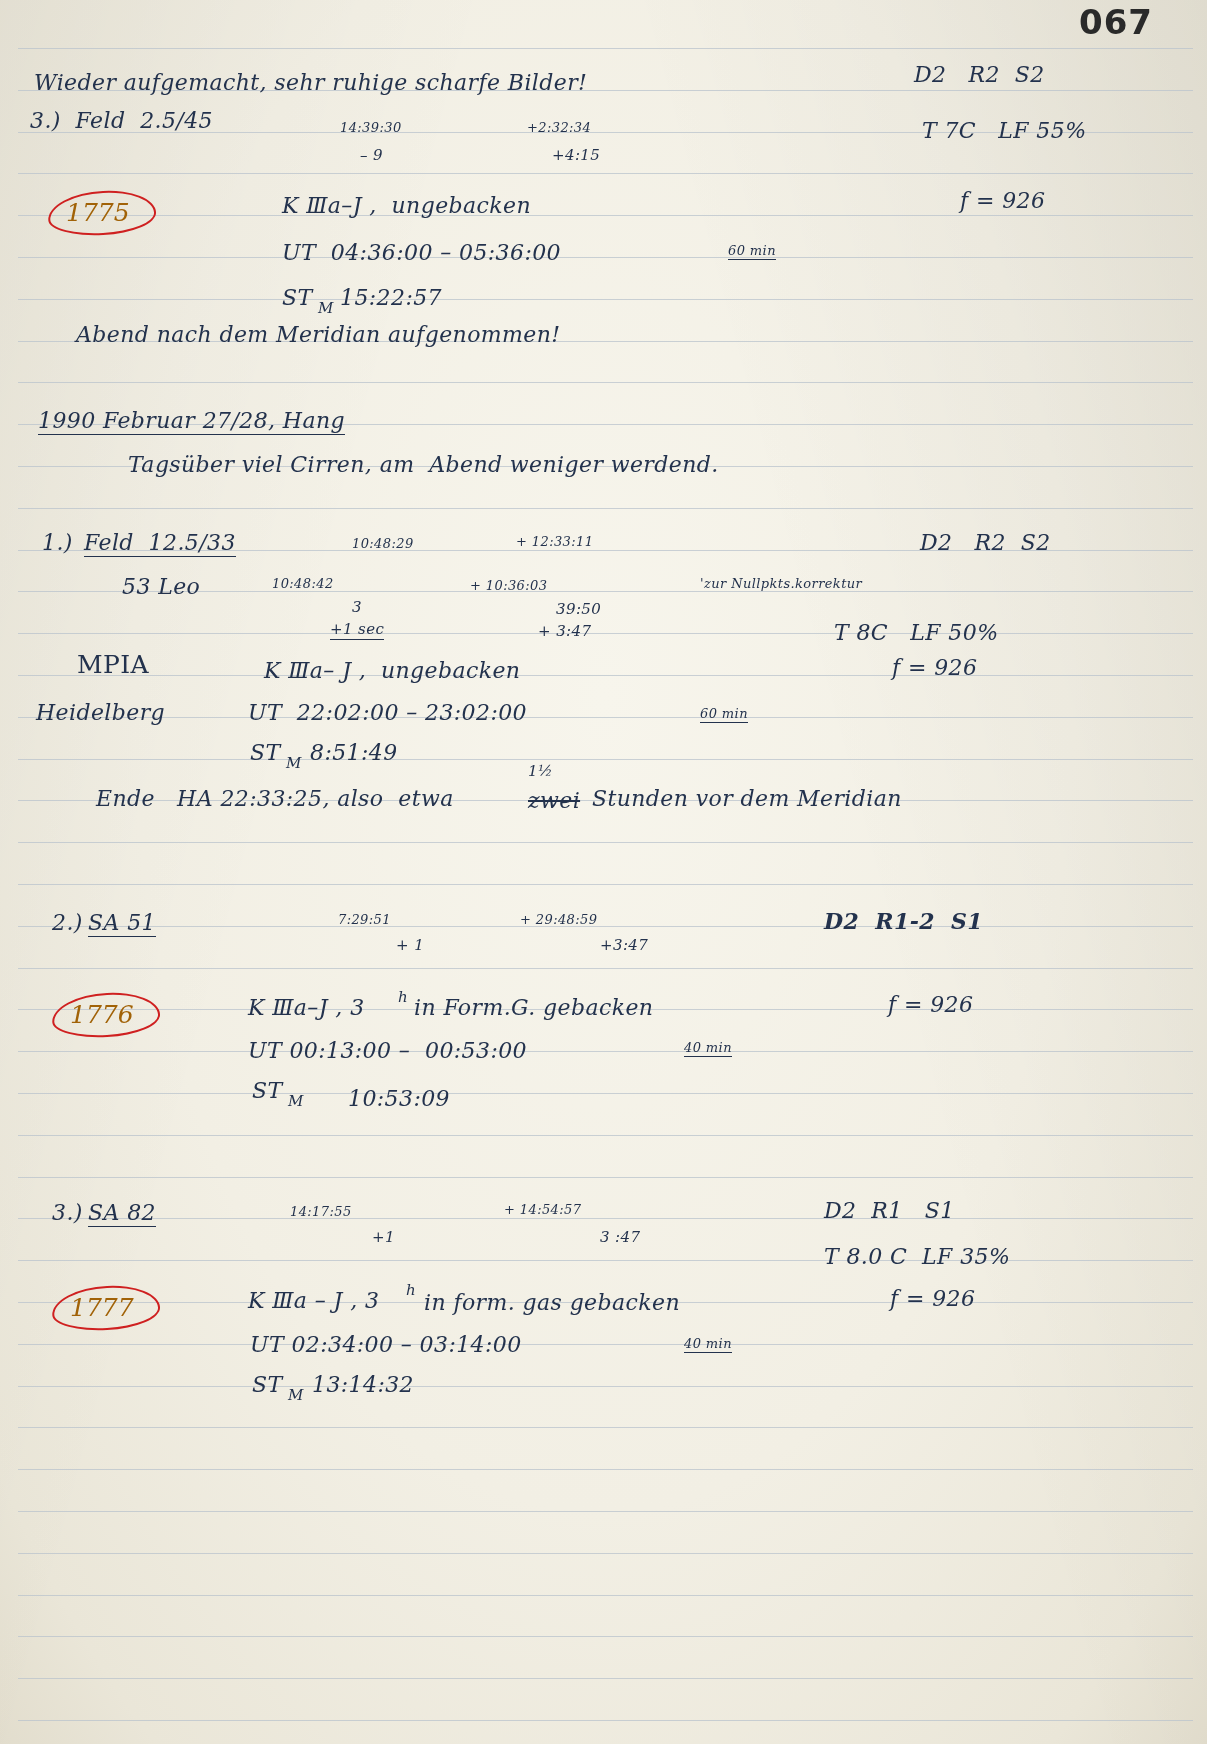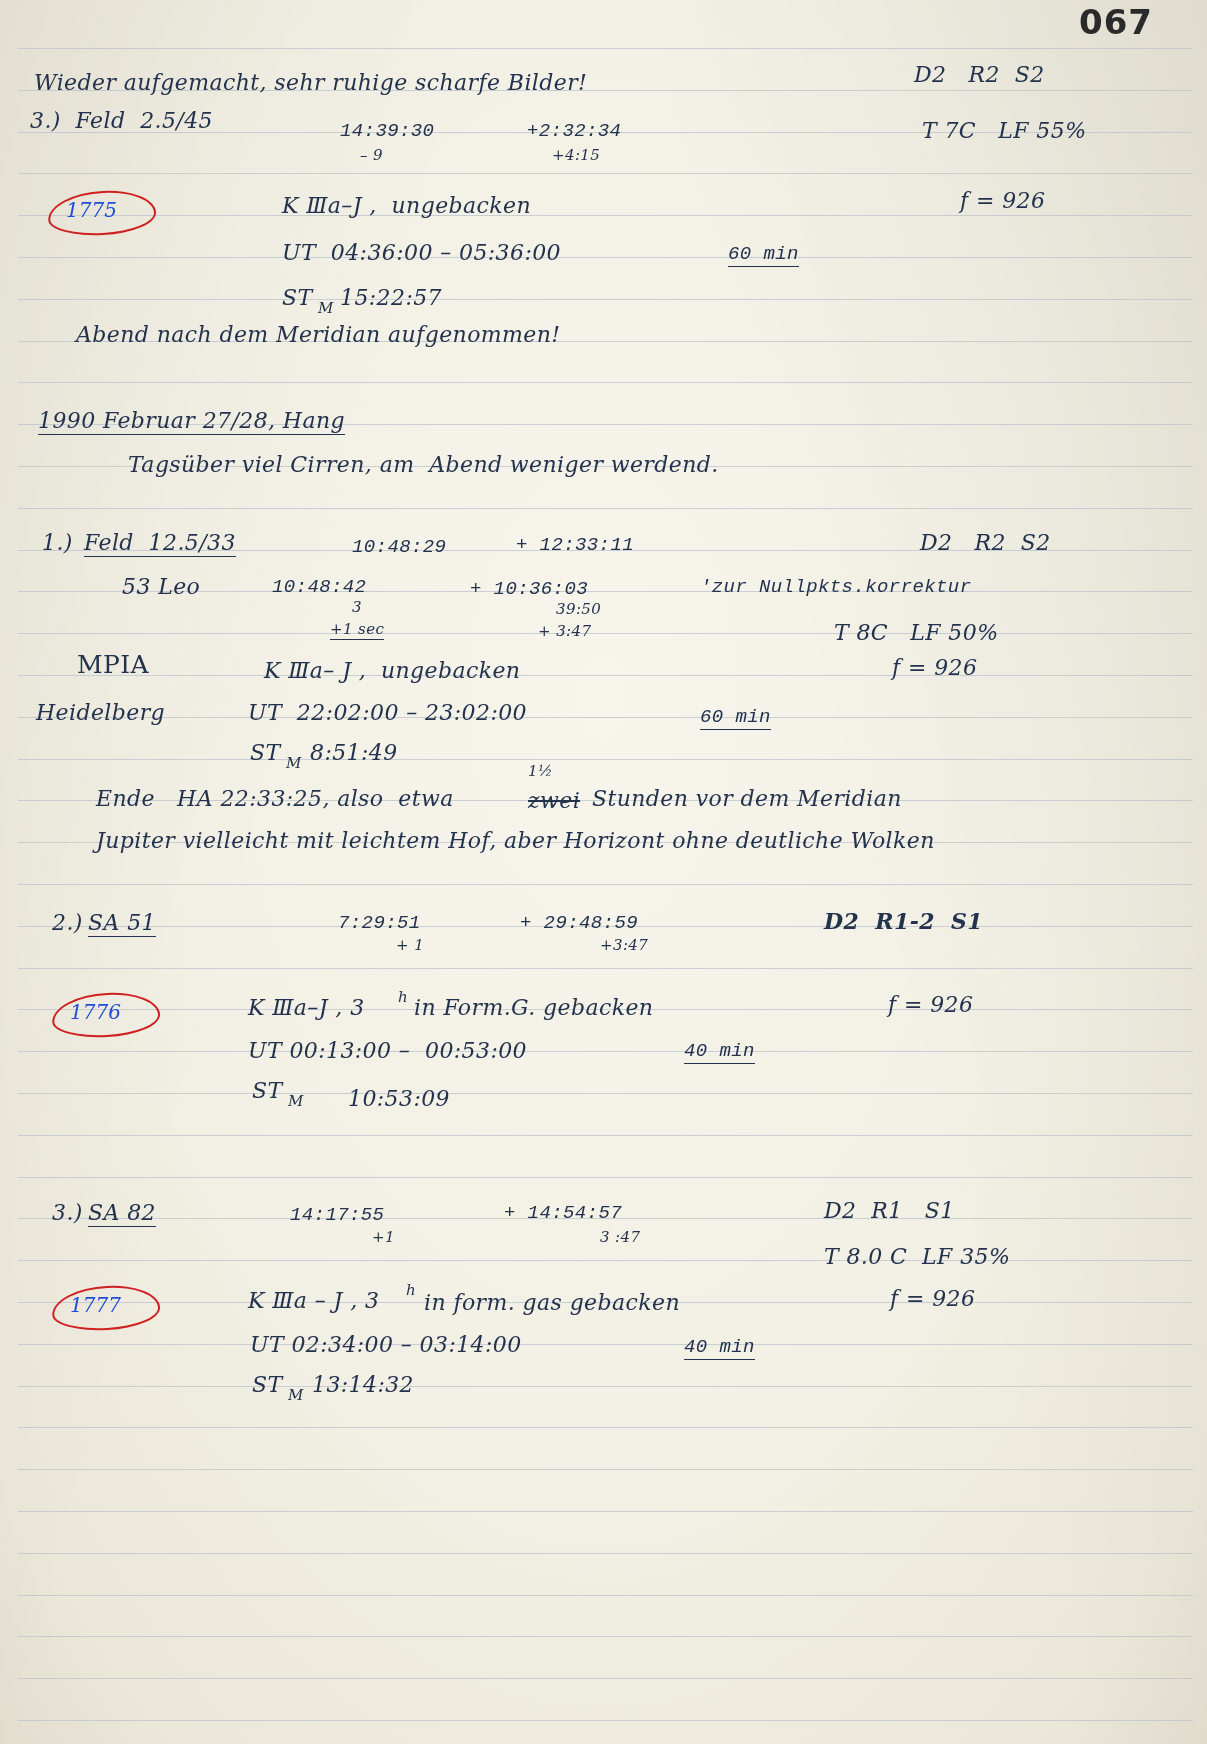--- a/index.html
+++ b/index.html
@@ -33,35 +33,35 @@
   .hw{
     position:absolute;
     font-family:"DejaVu Serif",serif;
     color:#23324d;
     white-space:pre;
     font-style:italic;
     letter-spacing:.4px;
   }
   .blk{ font-style:normal; }
   .sm{font-size:15px;}
-  .md{font-size:19px;font-family:Liberation Mono, monospace;}
+  .md{font-size:13px;}
   .lg{font-size:22px;}
   .xl{font-size:25px;}
   .under{ border-bottom:1.4px solid #23324d; padding-bottom:1px;}
   .strike{ text-decoration:line-through;}
   .pagenum{
     position:absolute;right:54px;top:2px;
     font-family:"DejaVu Sans",sans-serif;
     font-weight:bold;font-size:34px;color:#2a2a2a;
     letter-spacing:1px;
   }
   .circlebox{
     position:absolute;
     font-family:"DejaVu Serif",serif;font-style:italic;
-    font-size:20px;color:#1d4ed8;
+    font-size:25px;color:#a16207;
     padding:5px 10px 6px 12px;
   }
   .circlebox:before{
     content:"";position:absolute;left:-6px;top:-2px;
     width:104px;height:40px;
     border:2.4px solid #cf2020;
     border-radius:52% 48% 50% 50%/60% 55% 45% 40%;
     transform:rotate(-3deg);
     pointer-events:none;
   }
@@ -170,21 +170,20 @@
   <div class="hw md under" style="left:700px;top:706px;">60 min</div>
 
   <div class="hw lg" style="left:250px;top:740px;">ST</div>
   <div class="hw sm" style="left:286px;top:754px;">M</div>
   <div class="hw lg" style="left:310px;top:740px;">8:51:49</div>
 
   <div class="hw lg" style="left:96px;top:786px;">Ende   HA 22:33:25, also  etwa</div>
   <div class="hw lg strike" style="left:528px;top:788px;">zwei</div>
   <div class="hw sm" style="left:528px;top:762px;">1½</div>
   <div class="hw lg" style="left:592px;top:786px;">Stunden vor dem Meridian</div>
-  <div class="hw lg" style="left:96px;top:828px;">Jupiter vielleicht mit leichtem Hof, aber Horizont ohne deutliche Wolken</div>
 
   <div class="hw lg" style="left:52px;top:910px;">2.)</div>
   <div class="hw lg under" style="left:88px;top:910px;">SA 51</div>
   <div class="hw md" style="left:338px;top:912px;">7:29:51</div>
   <div class="hw sm" style="left:396px;top:936px;">+ 1</div>
   <div class="hw md" style="left:520px;top:912px;">+ 29:48:59</div>
   <div class="hw sm" style="left:600px;top:936px;">+3:47</div>
   <div class="hw lg" style="left:824px;top:908px;font-weight:bold;">D2  R1-2  S1</div>
 
   <div class="circlebox" style="left:58px;top:995px;">1776</div>

